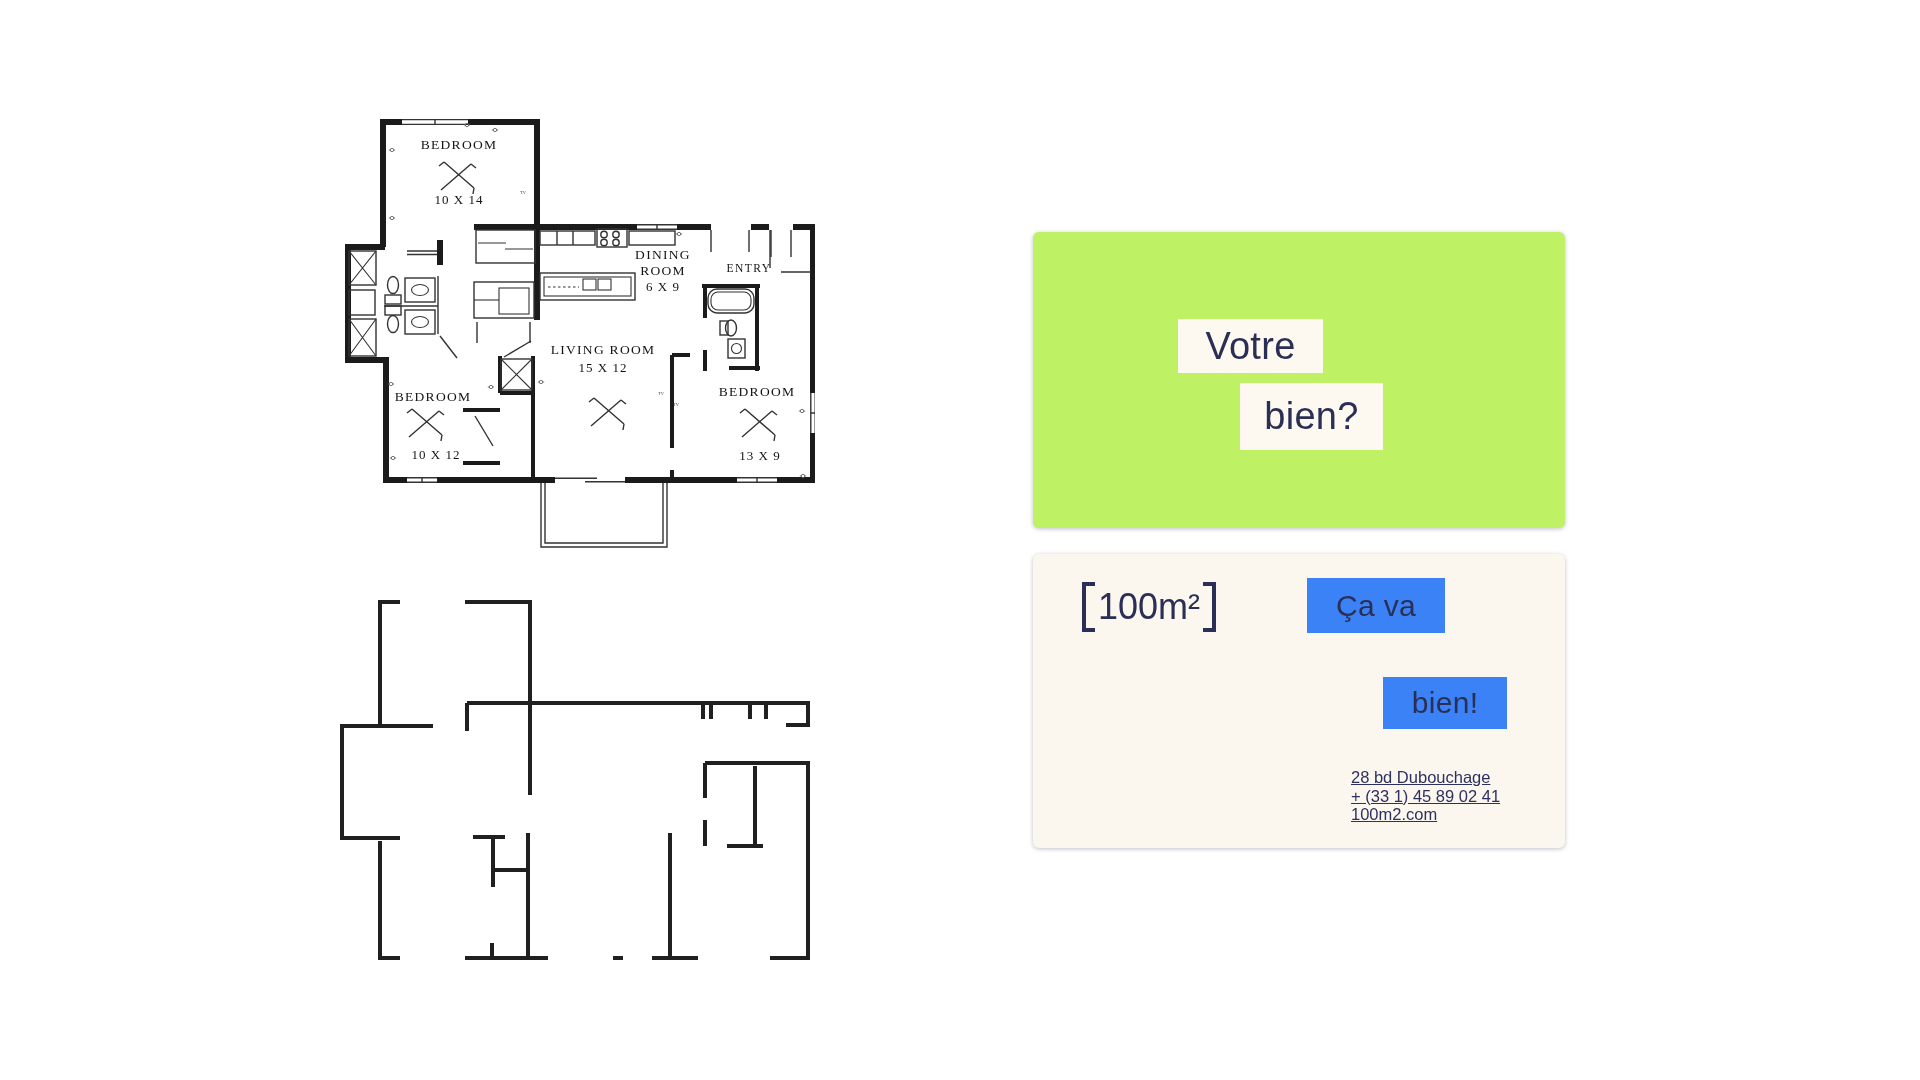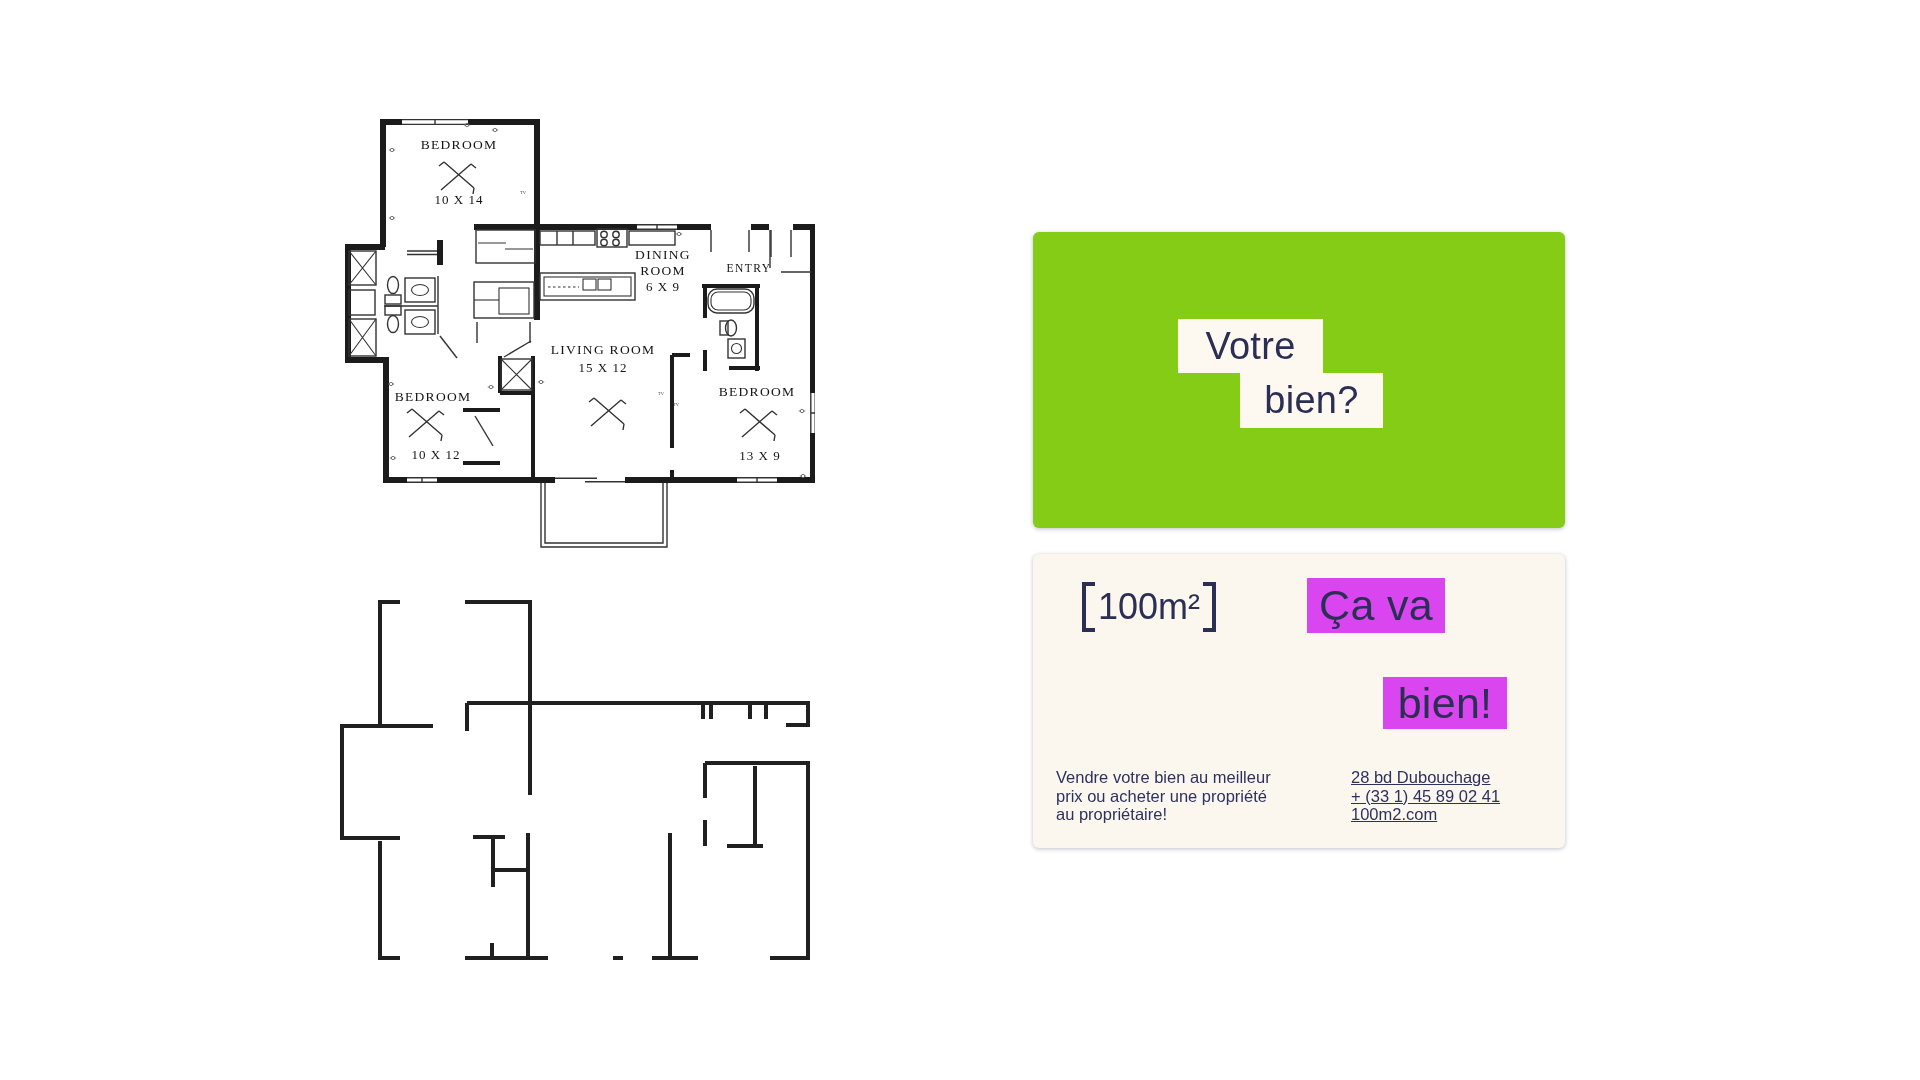--- a/index.html
+++ b/index.html
@@ -19,30 +19,30 @@
   .dash{stroke:#333333;stroke-width:1.1;fill:none;stroke-dasharray:2.5 2.5;}
   .sym{stroke:#666;stroke-width:0.9;fill:none;}
   .rlabel{font-family:"Liberation Serif", serif;font-size:13.5px;letter-spacing:1.3px;fill:#141414;text-anchor:middle;}
   .rdims{font-family:"Liberation Serif", serif;font-size:13px;letter-spacing:1px;fill:#141414;text-anchor:middle;}
   .rsmall{font-family:"Liberation Serif", serif;font-size:11.5px;letter-spacing:1.5px;fill:#141414;text-anchor:middle;}
   .tvtxt{font-family:"Liberation Serif", serif;font-size:4.5px;fill:#444;text-anchor:middle;}
   .outline{stroke:#202020;stroke-width:4;fill:none;}
 
   
   .card{border-radius:6px;box-shadow:0 1px 4px rgba(30,30,60,.28);}
-  #question-card{left:1033px;top:232px;width:532px;height:296px;background:#84cc16;}
+  #question-card{left:1033px;top:232px;width:532px;height:296px;background:#bef264;}
   #answer-card{left:1033px;top:554px;width:532px;height:294px;background:#fbf7ee;}
   .word-box{
     display:flex;align-items:center;justify-content:center;
     font-size:38px;font-weight:500;letter-spacing:.3px;color:#2b2f55;
   }
   .q-box{background:#fdf9f1;}
-  .hl-box{background:#d946ef;font-size:43px;}
+  .hl-box{background:#3b82f6;font-size:30px;}
   #votre-box{left:145px;top:87px;width:145px;height:54px;}
-  #bien-q-box{left:207px;top:141px;width:143px;height:55px;}
+  #bien-q-box{left:207px;top:151px;width:143px;height:67px;}
   #cava-box{left:274px;top:24px;width:138px;height:55px;}
   #bien-a-box{left:350px;top:91px;width:124px;height:52px;margin-top:32px;}
 
   
   #logo{left:22px;top:26px;height:54px;display:flex;align-items:center;padding-left:27px;}
   .bracket{width:13px;height:50px;box-sizing:border-box;border:4px solid #2b2f55;}
   .bracket-left{border-right:none;}
   .bracket-right{border-left:none;}
   #logo-text{font-size:36px;font-weight:500;color:#2b2f55;padding:0 3px;line-height:50px;}
 
@@ -227,24 +227,19 @@
     <span class="bracket bracket-right"></span>
   </div>
 
   <div id="cava-box" class="abs word-box hl-box">
     <span>Ça va</span>
   </div>
   <div id="bien-a-box" class="abs word-box hl-box">
     <span>bien!</span>
   </div>
 
-  <div id="pitch" class="abs body-text">
-    <div>Vendre votre bien au meilleur</div>
-    <div>prix ou acheter une propriété</div>
-    <div>au propriétaire!</div>
-  </div>
 
   <div id="contact" class="abs body-text">
     <div>28 bd Dubouchage</div>
     <div>+ (33 1) 45 89 02 41</div>
     <div>100m2.com</div>
   </div>
 </div>
 
 </body></html>

